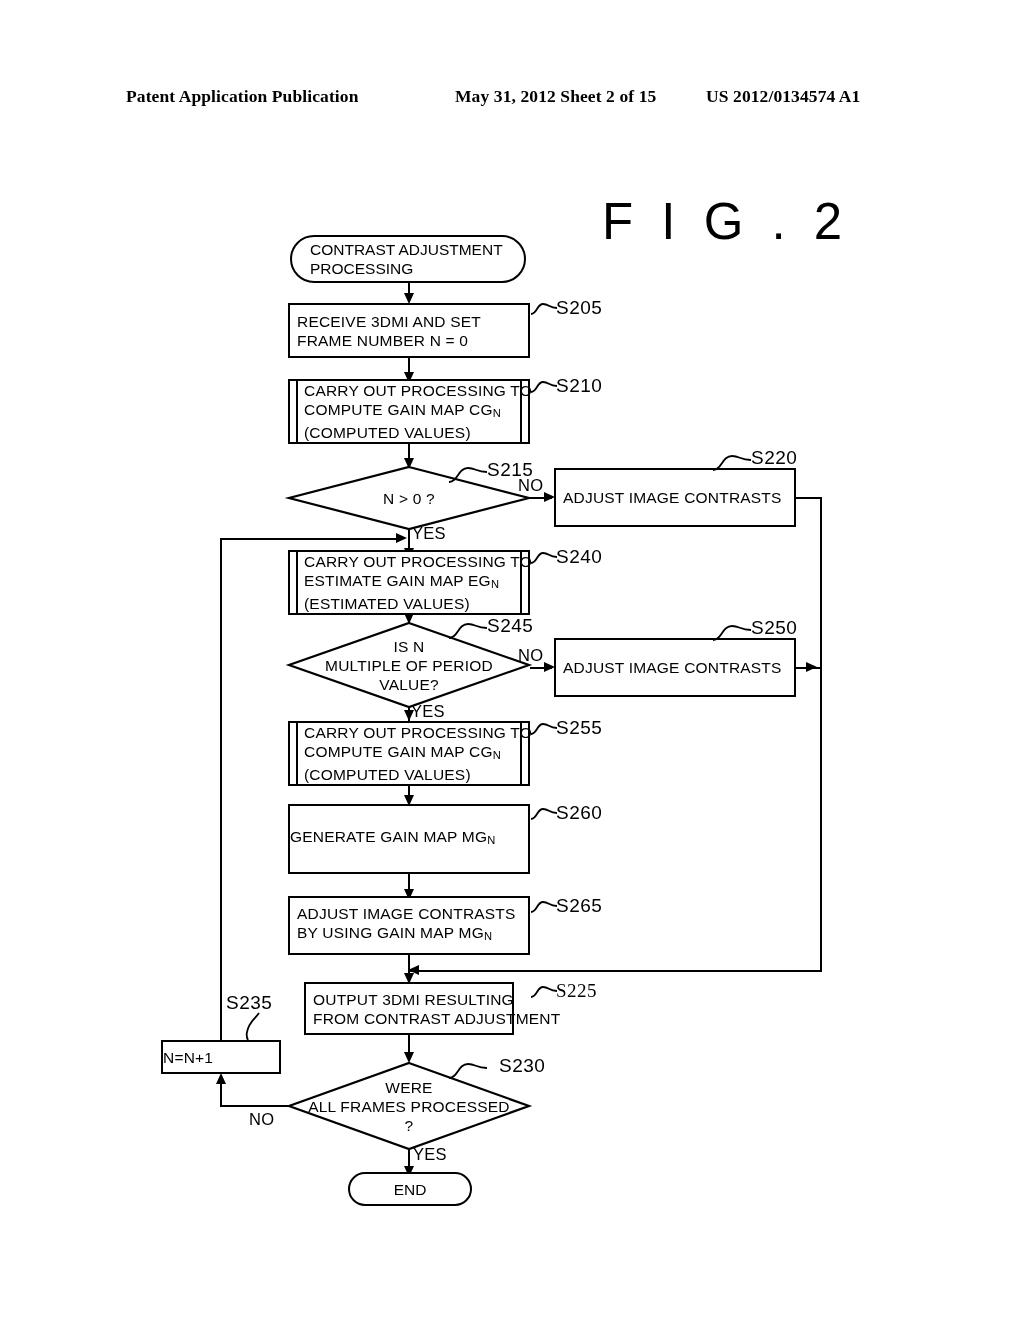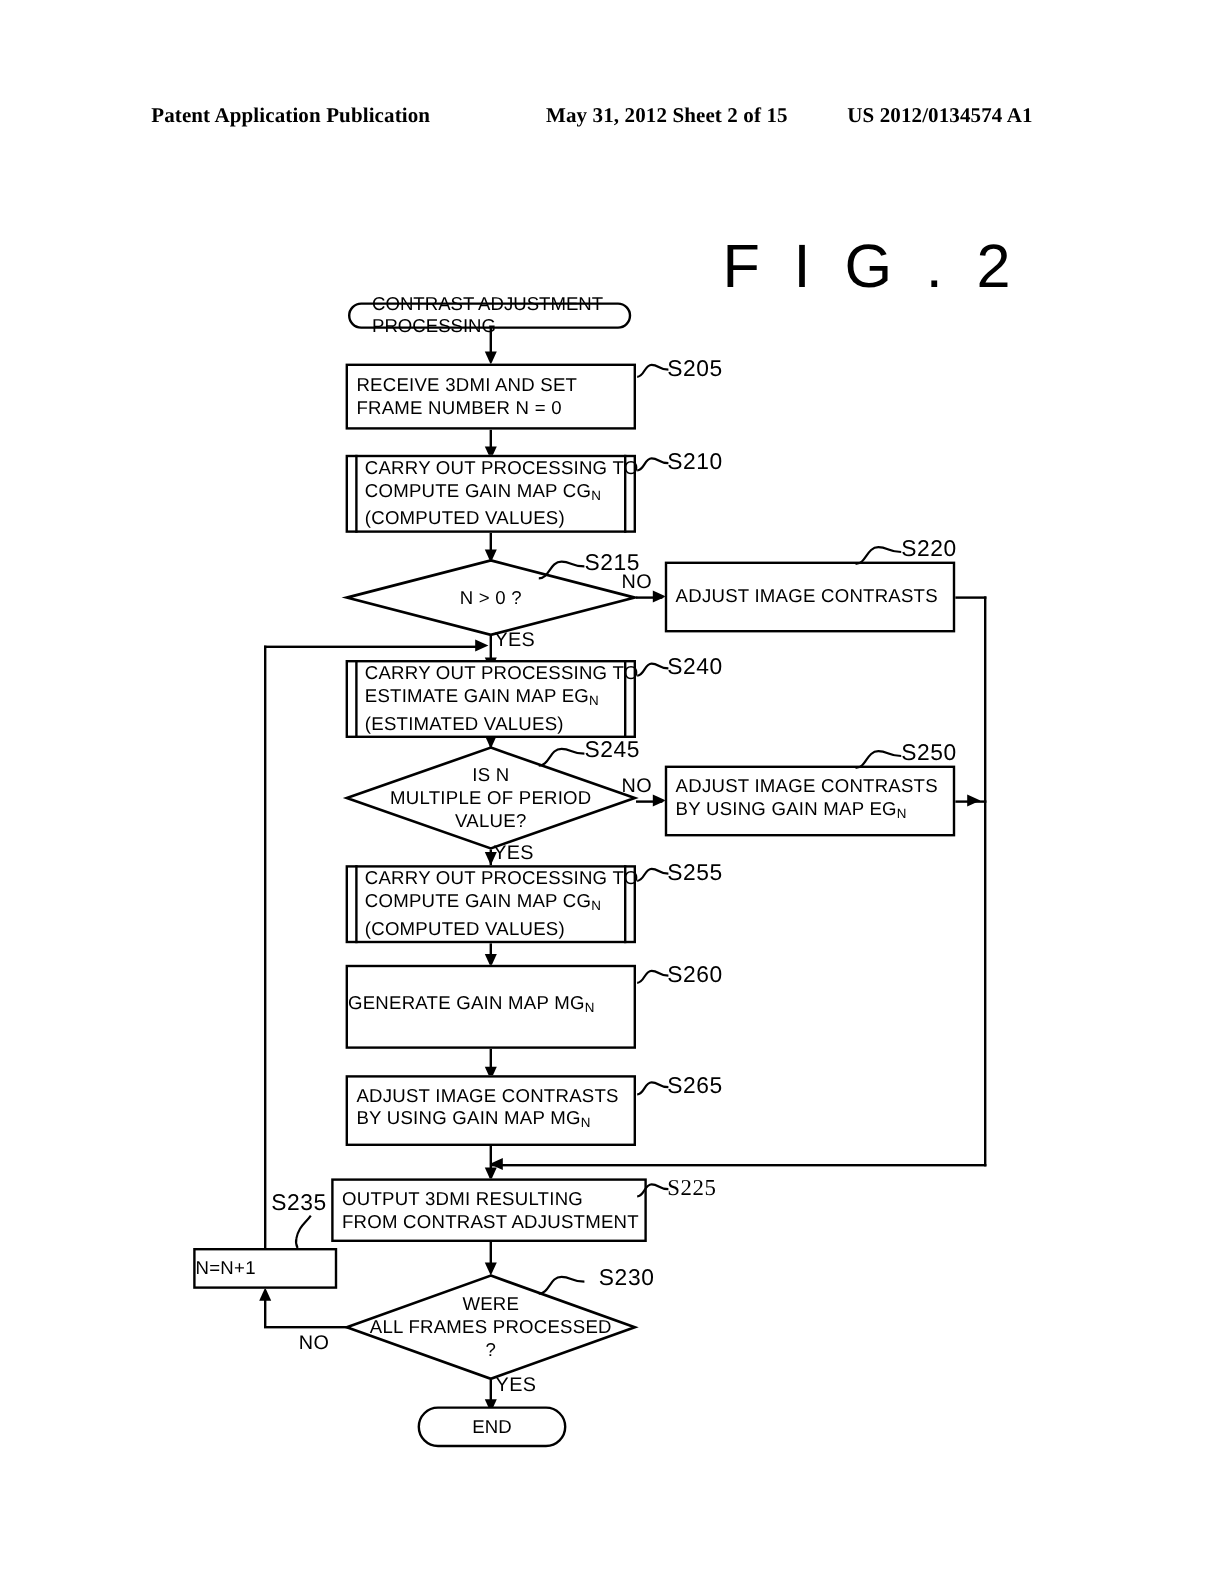--- a/index.html
+++ b/index.html
@@ -261,21 +261,21 @@
 
   <div class="ln-h" style="left:220px; top:1105px; width:70px;"></div>
   <div class="ln-v" style="left:220px; top:1082px; height:24px;"></div>
   <div class="arr arr-up" style="left:215.5px; top:1073px;"></div>
 
   <div class="ln-v" style="left:408px; top:1150px; height:24px;"></div>
   <div class="arr arr-down" style="left:403.5px; top:1166px;"></div>
 
 </div>
 
-<div class="terminator" style="left:290px; top:252px; width:236px; height:22px;">
+<div class="terminator" style="left:290px; top:235px; width:236px; height:48px;">
   <span class="ln">CONTRAST ADJUSTMENT</span>
   <span class="ln">PROCESSING</span>
 </div>
 
 <div class="node" style="left:288px; top:303px; width:242px; height:55px;">
   <span class="ln">RECEIVE 3DMI AND SET</span>
   <span class="ln">FRAME NUMBER N = 0</span>
 </div>
 
 <div class="node predef" style="left:288px; top:379px; width:242px; height:65px;">
@@ -309,39 +309,38 @@
   </svg>
   <div class="dtext">
     <span>IS N</span>
     <span>MULTIPLE OF PERIOD</span>
     <span>VALUE?</span>
   </div>
 </div>
 
 <div class="node" style="left:554px; top:638px; width:242px; height:59px;">
   <span class="ln">ADJUST IMAGE CONTRASTS</span>
-  <span class="ln"><span>BY USING GAIN MAP EG</span><span class="sub">N</span></span>
 </div>
 
 <div class="node predef" style="left:288px; top:721px; width:242px; height:65px;">
   <span class="ln">CARRY OUT PROCESSING TO</span>
   <span class="ln"><span>COMPUTE GAIN MAP CG</span><span class="sub">N</span></span>
   <span class="ln">(COMPUTED VALUES)</span>
 </div>
 
 <div class="node center" style="left:288px; top:804px; width:242px; height:70px;">
   <span class="ln"><span>GENERATE GAIN MAP MG</span><span class="sub">N</span></span>
 </div>
 
 <div class="node" style="left:288px; top:896px; width:242px; height:59px;">
   <span class="ln">ADJUST IMAGE CONTRASTS</span>
   <span class="ln"><span>BY USING GAIN MAP MG</span><span class="sub">N</span></span>
 </div>
 
-<div class="node" style="left:276px; top:982px; width:263px; height:53px;">
+<div class="node" style="left:304px; top:982px; width:210px; height:53px;">
   <span class="ln">OUTPUT 3DMI RESULTING</span>
   <span class="ln">FROM CONTRAST ADJUSTMENT</span>
 </div>
 
 <div class="node center" style="left:161px; top:1040px; width:120px; height:34px;">
   <span class="ln">N=N+1</span>
 </div>
 
 <div class="diamond" style="left:288px; top:1062px; width:242px; height:88px;">
   <svg width="242" height="88" viewBox="0 0 242 88" aria-hidden="true">

